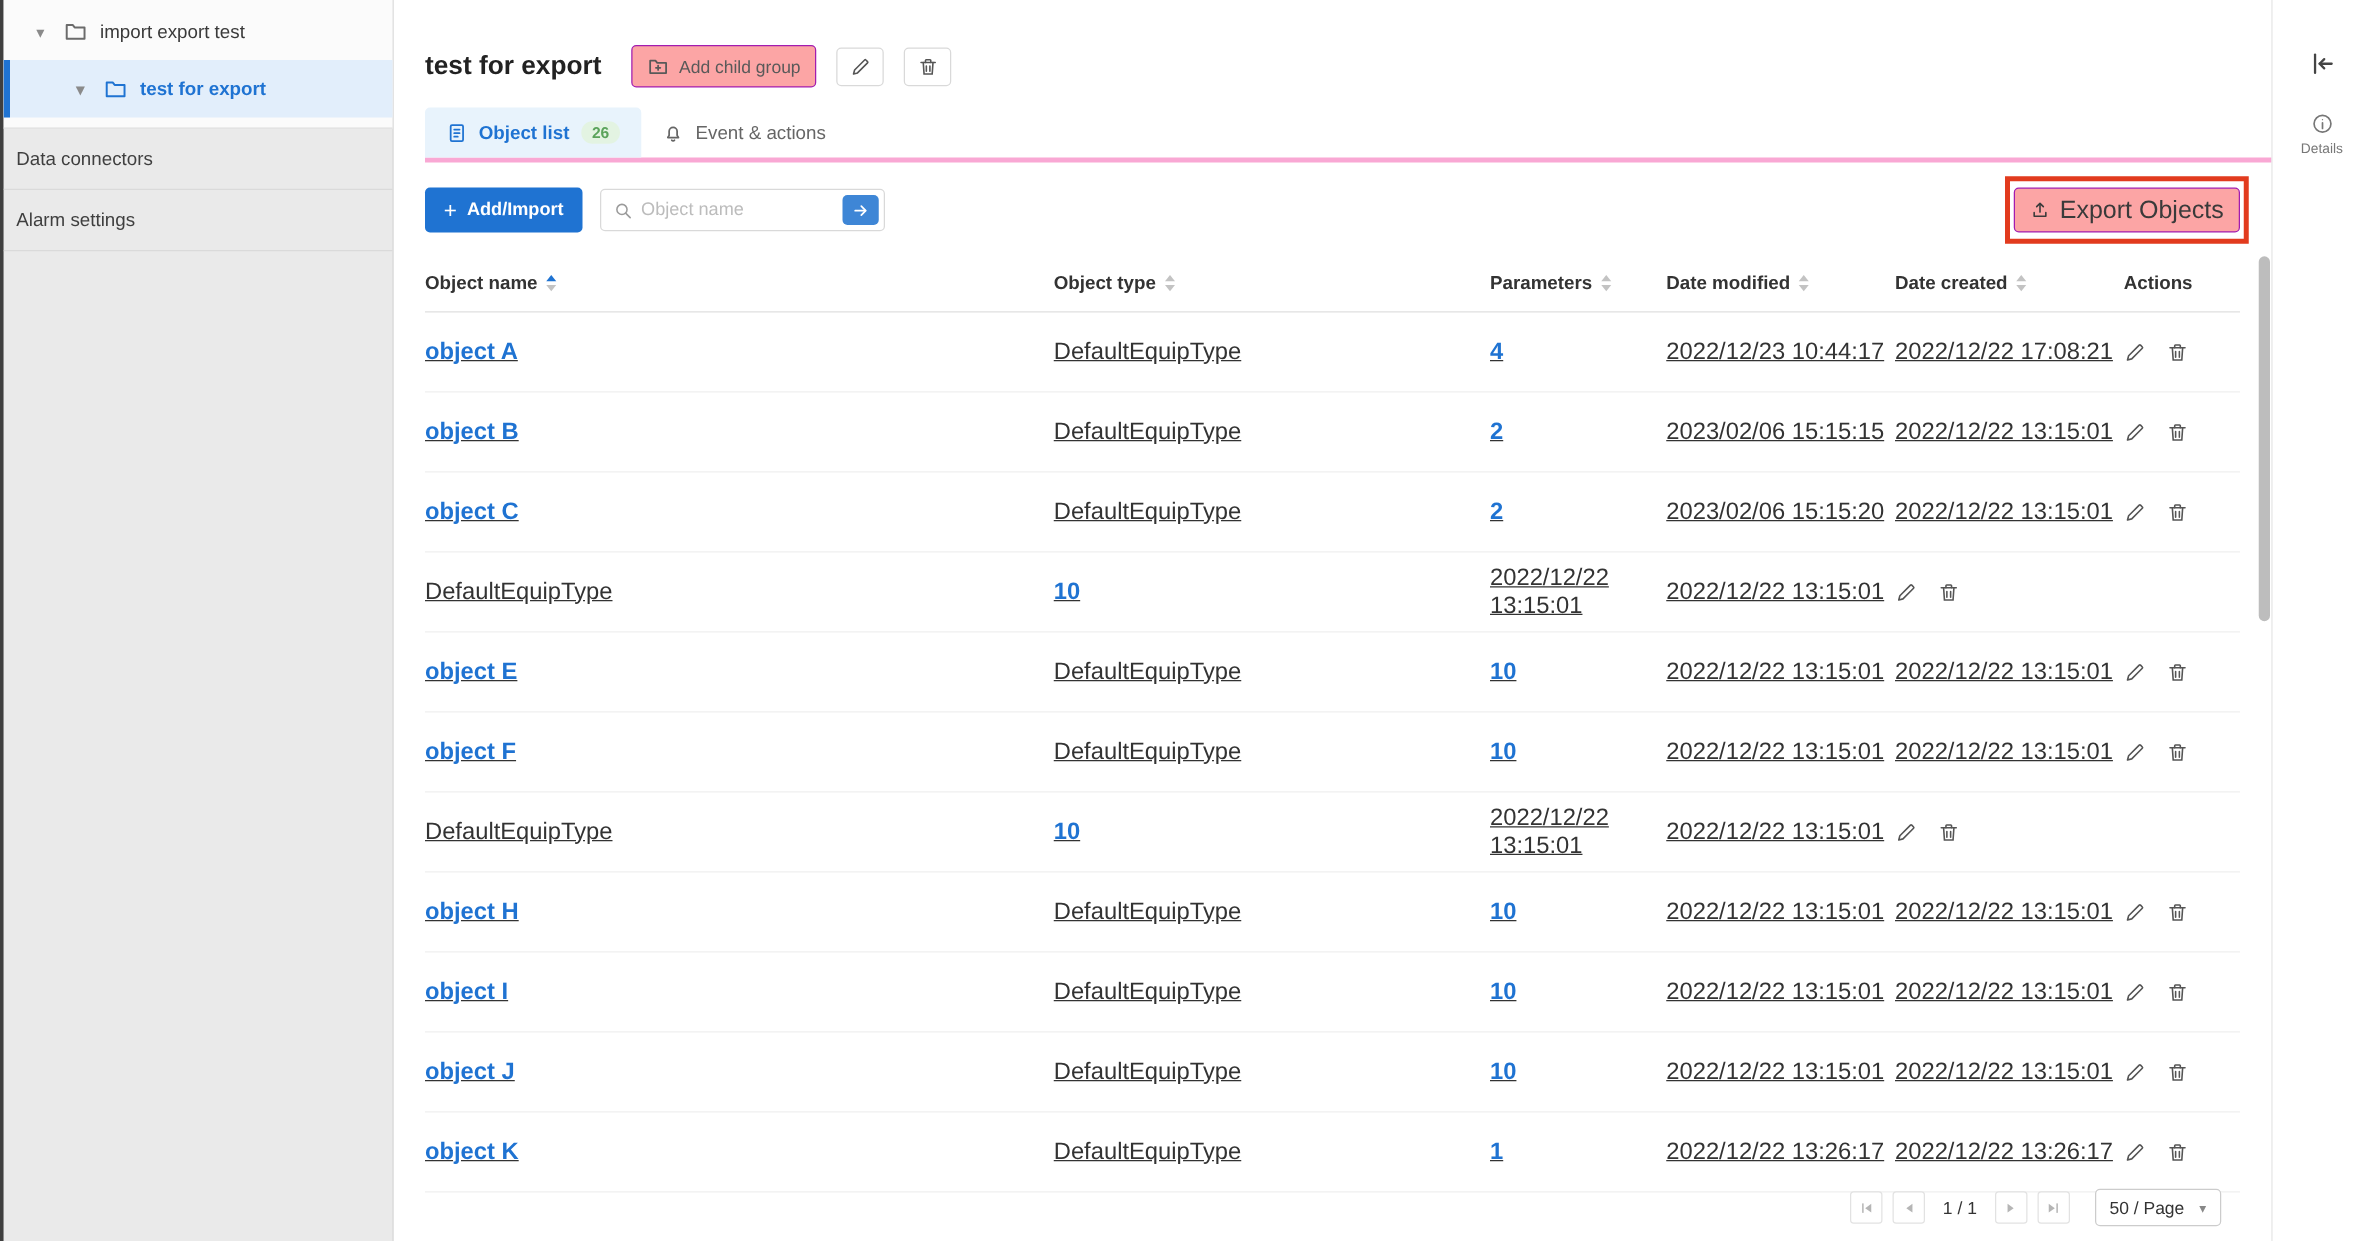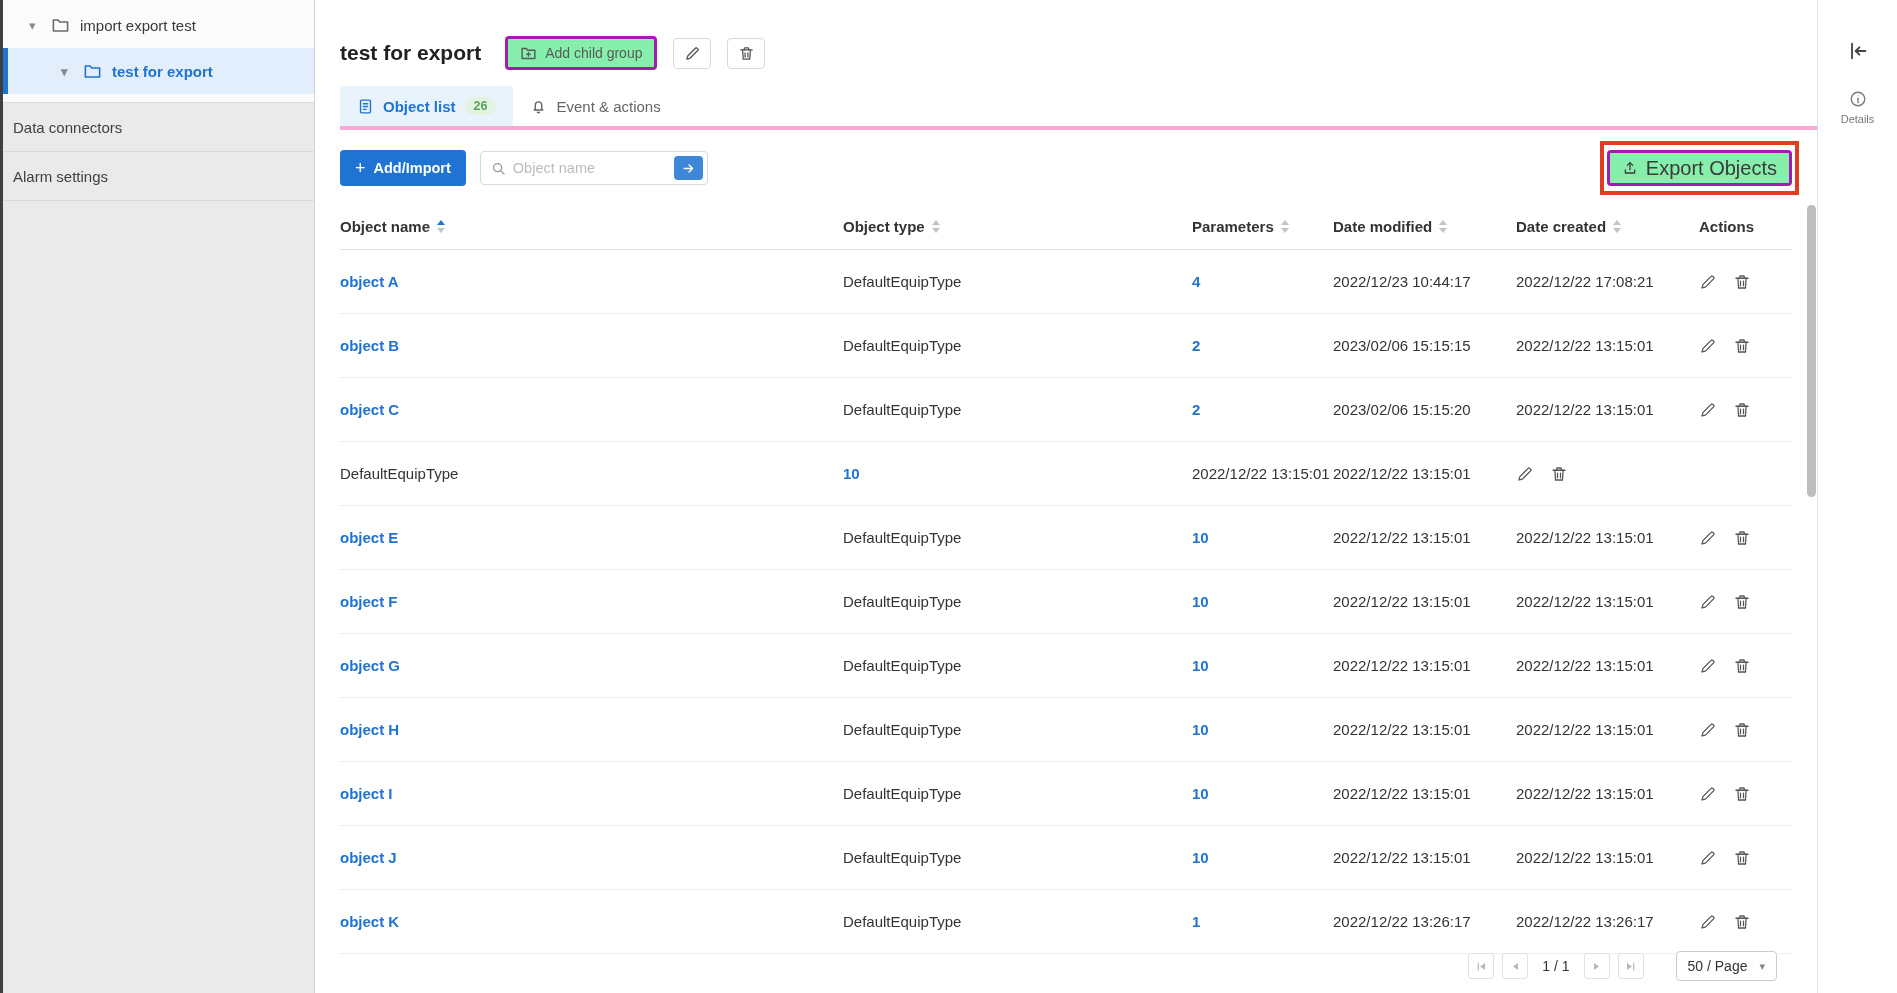--- a/index.html
+++ b/index.html
@@ -28,21 +28,21 @@
   .tree-row.selected { background:#e2eefb; color:#1f73d2; font-weight:700; }
   .tree-row.selected::before { content:""; position:absolute; left:0; top:0; bottom:0; width:5px; background:#1f73d2; }
   .tree-row.selected .f-icon { color:#1f73d2; }
   .nav-item { height:49px; display:flex; align-items:center; padding-left:10px; font-size:15px; color:#3f3f3f; border-bottom:1px solid #dadada; cursor:pointer; }
 
   
   .main { flex:1; position:relative; background:#fff; padding:0 25px; min-width:0; }
 
   .header-row { display:flex; align-items:center; gap:16px; margin-top:36px; }
   .page-title { font-size:21px; font-weight:700; color:#222; margin-right:8px; }
-  .btn-outline { display:inline-flex; align-items:center; gap:8px; height:34px; padding:0 12px; border:3px solid #a21caf; border-radius:4px; background:#86efac; font-size:14px; color:#595959; cursor:pointer; }
+  .btn-outline { display:inline-flex; align-items:center; gap:8px; height:34px; padding:0 12px; border:1px solid #a21caf; border-radius:4px; background:#fca5a5; font-size:14px; color:#595959; cursor:pointer; }
   .icon-btn { width:38px; height:31px; display:flex; align-items:center; justify-content:center; border:1px solid #d9d9d9; border-radius:4px; background:#fff; color:#555; cursor:pointer; }
 
   .tabs { display:flex; margin:16px -25px 0 0; border-bottom:4px solid #f9a8d4; }
   .tab { display:flex; align-items:center; gap:9px; padding:11px 17px; font-size:15px; color:#666; cursor:pointer; }
   .tab.active { background:#e8f3fc; color:#1f73d2; font-weight:700; border-radius:4px 4px 0 0; }
   .badge { background:#e3f3e2; color:#5fa; color:#5ba35b; font-size:12.5px; font-weight:700; padding:2px 9px; border-radius:11px; }
 
   .toolbar { display:flex; align-items:center; margin-top:20px; }
   .btn-primary { display:inline-flex; align-items:center; gap:8px; height:36px; padding:0 15px; background:#1f73d2; color:#fff; border:none; border-radius:4px; font-size:14.5px; font-weight:600; cursor:pointer; }
   .btn-primary .plus { font-size:18px; font-weight:400; line-height:1; }
@@ -57,30 +57,30 @@
   
   .table { margin-top:18px; }
   .thead, .trow { display:grid; grid-template-columns:503px 349px 141px 183px 183px 1fr; align-items:center; }
   .thead { height:46px; border-bottom:1px solid #e0e0e0; font-weight:700; font-size:15px; color:#333; }
   .th { display:flex; align-items:center; gap:7px; cursor:pointer; }
   .sorter { display:inline-flex; flex-direction:column; gap:3px; }
   .sorter i { width:0; height:0; border-left:4.5px solid transparent; border-right:4.5px solid transparent; }
   .sorter .up { border-bottom:5.5px solid #c3c3c3; }
   .sorter .down { border-top:5.5px solid #c3c3c3; }
   .sorter .up.on { border-bottom-color:#1f73d2; }
-  .trow { height:64px; border-bottom:1px solid #efefef; font-size:15px; color:#333; }
+  .trow { height:64px; border-bottom:1px solid #efefef; font-size:19px; color:#333;text-decoration:underline; }
   .link { color:#1f73d2; font-weight:700; cursor:pointer; }
   .actions { display:flex; gap:16px; color:#555; }
   .row-icon { display:flex; align-items:center; justify-content:center; cursor:pointer; color:#555; }
 
   
   .pagination { position:absolute; right:40px; bottom:12px; display:flex; align-items:center; gap:8px; }
   .pg-btn { width:26px; height:26px; border:1px solid #e2e2e2; background:#fff; border-radius:3px; display:flex; align-items:center; justify-content:center; color:#b5b5b5; cursor:pointer; }
   .pg-text { font-size:14px; color:#333; margin:0 6px; }
-  .pg-size { display:flex; align-items:center; gap:12px; height:30px; border:1px solid #ccc; border-radius:4px; padding:0 11px; font-size:14px; color:#333; margin-left:24px; cursor:pointer; background:#fff; }
+  .pg-size { display:flex; align-items:center; gap:12px; height:30px; border:1px solid #ccc; border-radius:4px; padding:0 11px; font-size:14px; color:#333; margin-left:12px; cursor:pointer; background:#fff; }
   .pg-size .caret { color:#888; font-size:11px; }
 
   
   .vscroll-track { position:absolute; right:1px; top:200px; bottom:0; width:11px; }
   .vscroll-thumb { position:absolute; right:1px; top:205px; width:9px; height:292px; background:#bdbdbd; border-radius:5px; cursor:pointer; }
 
   
   .rpanel { width:80px; flex:none; border-left:1px solid #e2e2e2; background:#fff; display:flex; flex-direction:column; align-items:center; padding-top:40px; gap:28px; }
   .collapse { color:#444; cursor:pointer; }
   .details { display:flex; flex-direction:column; align-items:center; gap:5px; color:#777; font-size:11px; cursor:pointer; }
@@ -377,21 +377,20 @@
             <svg width="18" height="18" viewBox="0 0 24 24" fill="none" stroke="currentColor" stroke-width="1.7" stroke-linecap="round">
                 <path d="M4 7h16"></path>
                 <path d="M9 7V4.8A.8.8 0 0 1 9.8 4h4.4a.8.8 0 0 1 .8.8V7"></path>
                 <path d="M6.5 7l.9 13h9.2l.9-13"></path>
                 <path d="M10 11v6M14 11v6"></path>
               </svg>
           </span>
         </div>
       </div>
         <div class="trow">
-        <div class="td"><span class="link">object G</span></div>
         <div class="td">DefaultEquipType</div>
         <div class="td"><span class="link">10</span></div>
         <div class="td">2022/12/22 13:15:01</div>
         <div class="td">2022/12/22 13:15:01</div>
         <div class="td actions">
           <span class="row-icon">
             <svg width="18" height="18" viewBox="0 0 24 24" fill="none" stroke="currentColor" stroke-width="1.7" stroke-linejoin="round">
                 <path d="M4 20l1.2-4.5L16.5 4.2a1 1 0 0 1 1.4 0l1.9 1.9a1 1 0 0 1 0 1.4L8.5 18.8 4 20z"></path>
               </svg>
           </span>

